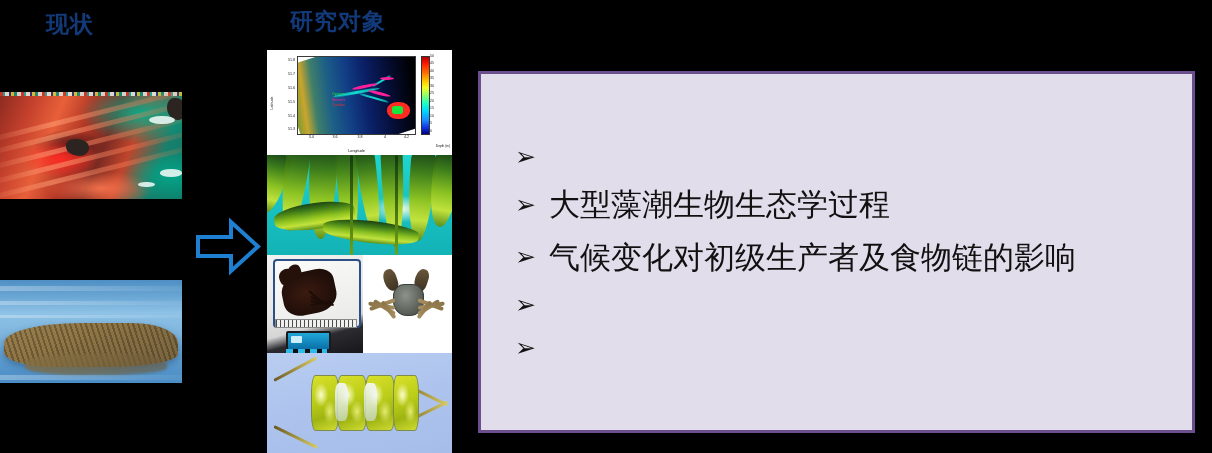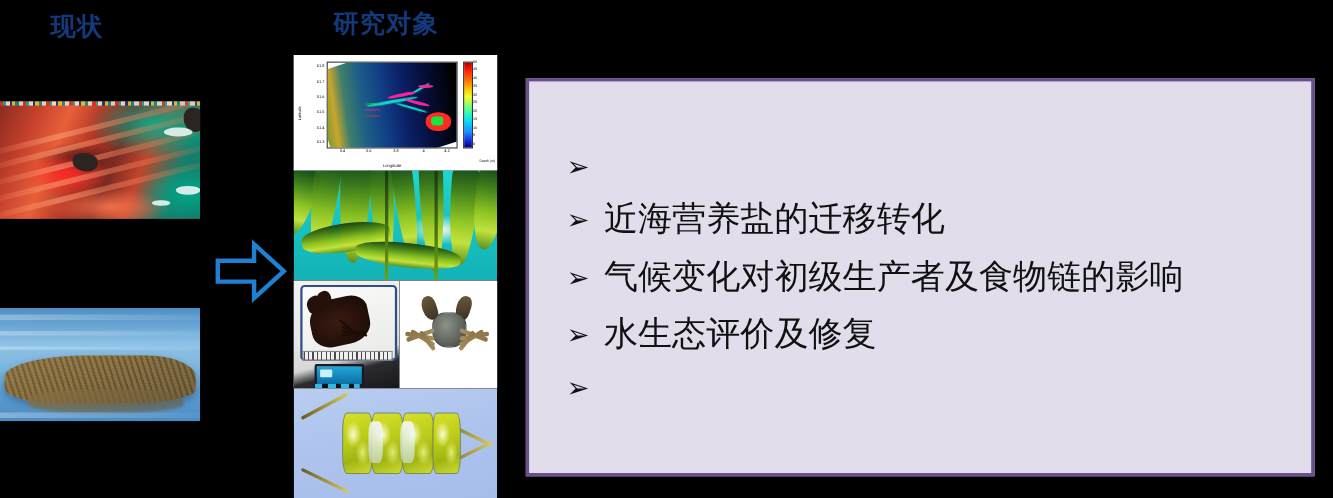--- a/index.html
+++ b/index.html
@@ -9,21 +9,21 @@
   }
   .stage{position:absolute;left:0;top:0;width:1212px;height:453px;background:#000;}
 
   
   .heading{
     position:absolute;color:#123A7A;font-weight:bold;
     font-size:23px;letter-spacing:1px;white-space:nowrap;
     font-family:"DejaVu Sans","Liberation Sans",sans-serif;
   }
   #h-current{left:46px;top:9px;}
-  #h-subject{left:303px;top:6px;}
+  #h-subject{left:290px;top:6px;}
 
   
   .photo{position:absolute;overflow:hidden;}
   #photo-redtide{left:0px;top:92px;width:182px;height:107px;}
   #photo-algaemat{left:0px;top:280px;width:182px;height:103px;}
 
   
   .redtide{
     position:absolute;inset:0;
     background:
@@ -412,31 +412,30 @@
   </div>
 
   <div id="bullets-panel">
 
     <div class="bullet-row">
       <span class="bullet-mark">➢</span>
     </div>
 
     <div class="bullet-row">
       <span class="bullet-mark">➢</span>
-      <span class="bullet-text">近海营养盐的迁移转化</span>
+      <span class="bullet-text">大型藻潮生物生态学过程</span>
     </div>
 
     <div class="bullet-row">
       <span class="bullet-mark">➢</span>
       <span class="bullet-text">气候变化对初级生产者及食物链的影响</span>
     </div>
 
     <div class="bullet-row">
       <span class="bullet-mark">➢</span>
-      <span class="bullet-text">水生态评价及修复</span>
     </div>
 
     <div class="bullet-row">
       <span class="bullet-mark">➢</span>
     </div>
 
   </div>
 
 </div>
 

